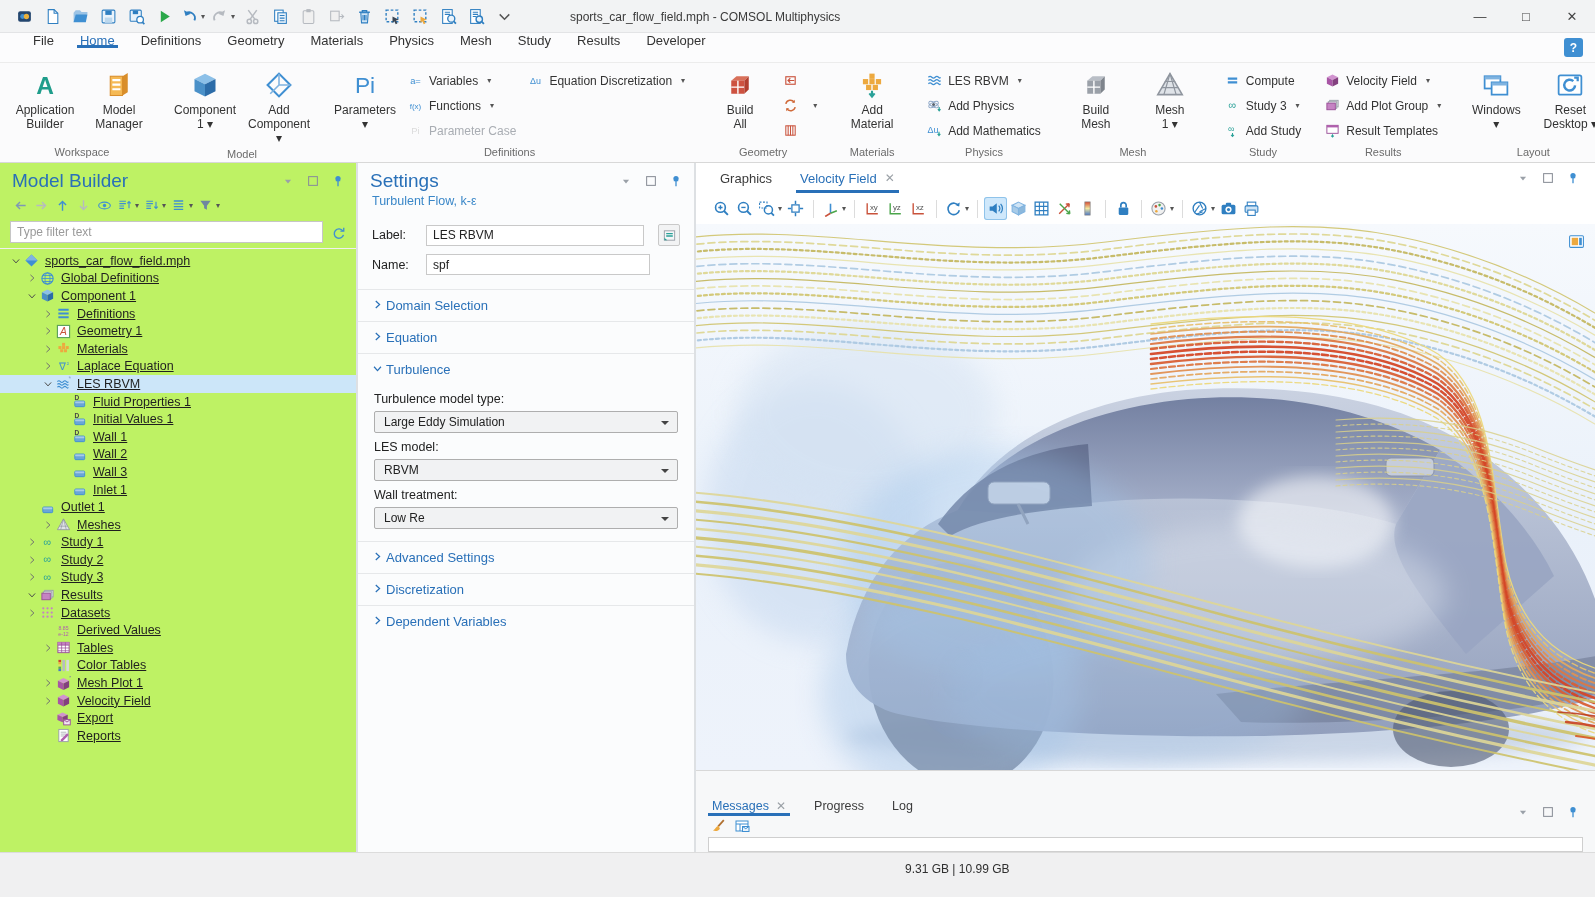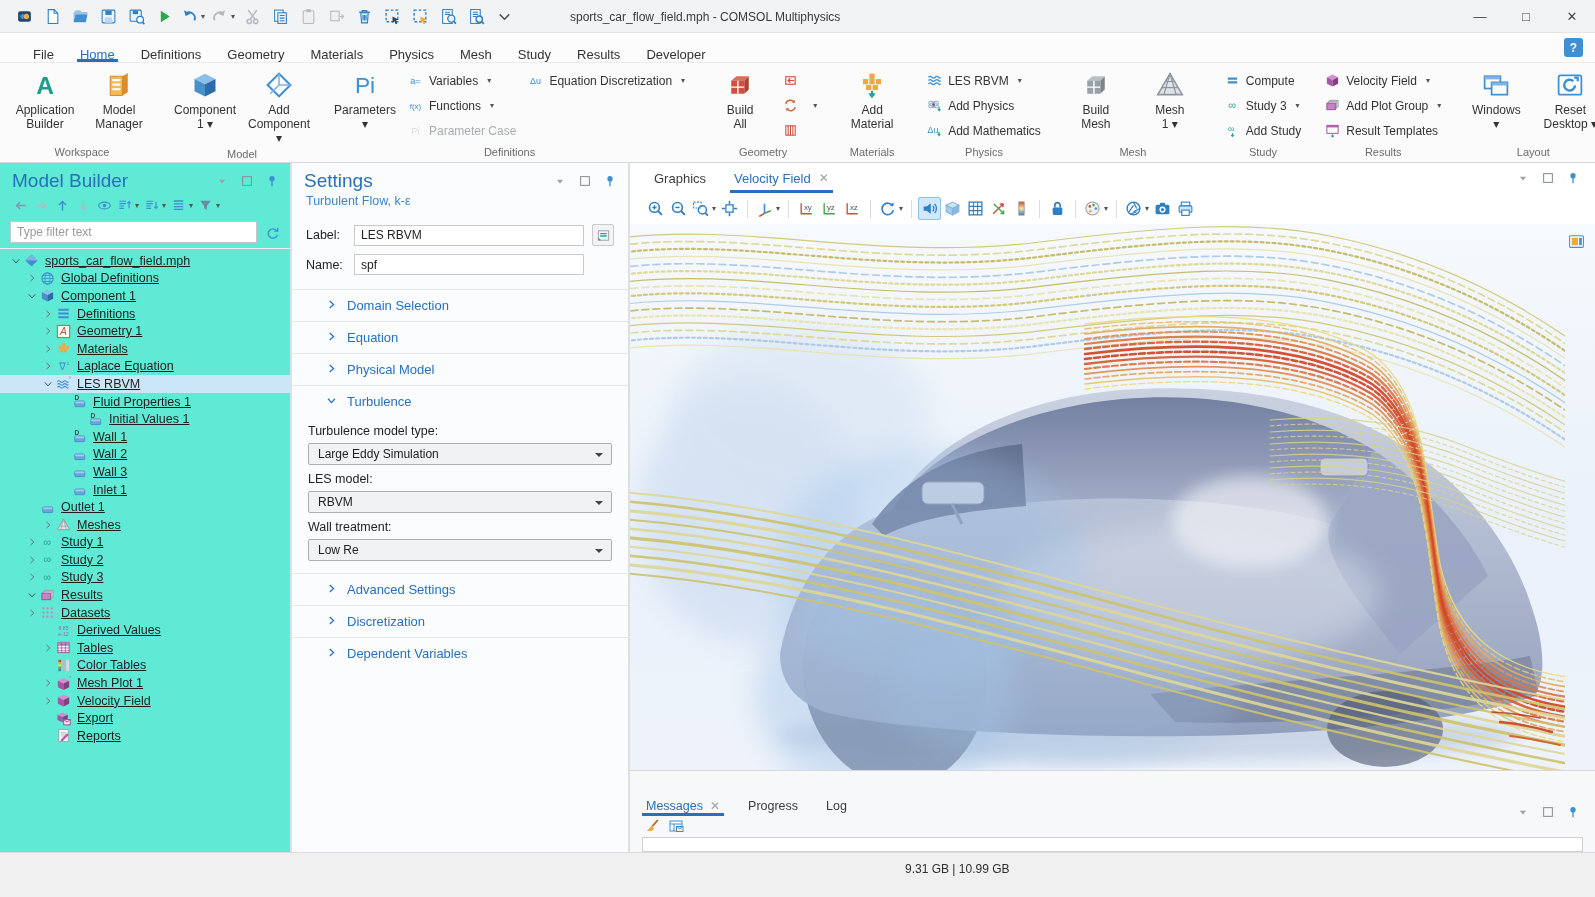--- a/index.html
+++ b/index.html
@@ -10,21 +10,21 @@
   .dd{font-size:8px;color:#555;margin-left:3px;}
   .dis{filter:grayscale(1) opacity(.45);}
   
   .titlebar{height:33px;background:#f2f3f4;display:flex;align-items:center;padding:0 0 0 10px;border-bottom:1px solid #e3e4e6;position:relative;}
   .qat{display:flex;align-items:center;gap:0;}
   .qbtn{height:26px;min-width:28px;padding:0 3px;display:flex;align-items:center;justify-content:center;border-radius:3px;}
   .win-title{position:absolute;left:570px;top:0;height:33px;display:flex;align-items:center;font-size:12px;color:#3a3a3a;}
   .win-controls{margin-left:auto;display:flex;height:33px;}
   .wbtn{width:46px;height:33px;display:flex;align-items:center;justify-content:center;font-size:13px;color:#444;}
   
-  .menubar{height:30px;background:#fcfcfd;display:flex;align-items:flex-end;padding-left:20px;border-bottom:1px solid #ececec;position:relative;}
+  .menubar{height:30px;background:#fcfcfd;display:flex;align-items:flex-start;padding-left:20px;border-bottom:1px solid #ececec;position:relative;}
   .mtab{padding:0 13px;display:flex;align-items:center;font-size:13px;color:#333;position:relative;cursor:default;}
   .mtab.active{color:#2970b8;}
   .mtab.active::after{content:'';position:absolute;left:10px;right:10px;bottom:0;height:3px;background:#2970b8;}
   .help-btn{margin-left:auto;margin-right:12px;align-self:center;width:19px;height:19px;background:#3f8fd2;color:#fff;
             border-radius:3px;display:flex;align-items:center;justify-content:center;font-size:12px;font-weight:bold;}
   
   .ribbon{height:100px;background:#fbfbfc;border-bottom:1px solid #d8d8d8;display:flex;align-items:stretch;padding:0 2px;}
   .rgroup{display:flex;flex-direction:column;}
   .rcols{flex:1;display:flex;align-items:flex-start;gap:2px;padding:5px 7px 0;}
   .rlabel{text-align:center;font-size:11px;color:#6b6b6b;padding:0 4px 4px;}
@@ -33,41 +33,41 @@
           color:#333;gap:4px;padding:3px 1px;border-radius:3px;}
   .rcol{display:flex;flex-direction:column;}
   .rsmall{display:flex;align-items:center;gap:6px;font-size:12px;color:#333;height:25px;padding:0 5px;border-radius:3px;white-space:nowrap;}
   .rsmall.disabled{color:#a9adb3;}
   
   .main{display:flex;height:689px;background:#e8eaec;}
   .panel-head{display:flex;align-items:center;padding:7px 10px 2px 12px;}
   .panel-title{font-size:19px;color:#2970b8;flex:1;font-weight:400;}
   .panel-icons{display:flex;gap:9px;align-items:center;}
   .pic{width:16px;height:16px;display:flex;align-items:center;justify-content:center;}
-  .model-builder{width:292px;background:#5eead4;border-right:2px solid #dde0e3;display:flex;flex-direction:column;}
+  .model-builder{width:358px;background:#bef264;border-right:2px solid #dde0e3;display:flex;flex-direction:column;}
   .mb-toolbar{display:flex;align-items:center;gap:1px;padding:1px 8px 4px 10px;}
   .tbtn{height:21px;min-width:20px;display:flex;align-items:center;justify-content:center;border-radius:3px;padding:0 2px;}
   .filter-row{display:flex;align-items:center;gap:5px;padding:1px 8px 5px 10px;}
   .filter-input{flex:1;height:22px;border:1px solid #c6c6c6;font-size:12px;padding:0 6px;color:#333;font-family:"Liberation Sans",sans-serif;}
   .filter-input::placeholder{color:#9a9a9a;}
   .tree{flex:1;border-top:1px solid #f0f0f0;padding-top:3px;overflow:hidden;}
   .trow{height:17.6px;display:flex;align-items:center;font-size:12.5px;color:#1f1f1f;padding-left:8px;cursor:default;white-space:nowrap;text-decoration:underline;}
   .trow.sel{background:#cce6f9;}
   .tarrow{width:15px;display:flex;justify-content:center;flex:none;}
   .ticon{width:17px;height:15px;margin-right:5px;display:flex;align-items:center;justify-content:center;flex:none;}
   
   .settings{width:338px;background:#fbfcfd;border-right:2px solid #dde0e3;display:flex;flex-direction:column;}
   .set-sub{font-size:12.5px;color:#3a87c8;padding:0 14px 12px;}
-  .fieldrow{display:flex;align-items:center;padding:4px 14px;gap:8px;font-size:12.5px;color:#222;}
+  .fieldrow{display:flex;align-items:center;padding:4px 14px;gap:14px;font-size:12.5px;color:#222;}
   .fieldrow .cap{width:40px;flex:none;}
   .txt-input{flex:1;height:21px;border:1px solid #c9c9c9;font-size:12px;padding:0 6px;color:#222;background:#fff;font-family:"Liberation Sans",sans-serif;}
   .editbtn{width:22px;height:22px;border:1px solid #c9c9c9;background:#f2f3f4;border-radius:2px;display:flex;align-items:center;justify-content:center;flex:none;}
   .sections{margin-top:10px;}
   .sec{border-top:1px solid #e6e8ea;}
-  .sec-head{display:flex;align-items:center;gap:10px;padding:8px 0 8px 14px;color:#2970b8;font-size:13px;cursor:default;margin-left:20px;}
+  .sec-head{display:flex;align-items:center;gap:3px;padding:8px 0 8px 14px;color:#2970b8;font-size:13px;cursor:default;}
   .sec-body{padding:0 16px 12px;}
   .flabel{font-size:12.5px;color:#222;margin:7px 0 5px;}
   .dropdown{height:22px;background:#f1f2f3;border:1px solid #aeaeae;display:flex;align-items:center;padding:0 22px 0 9px;
             font-size:12px;color:#222;position:relative;border-radius:2px;}
   .dropdown::after{content:'';position:absolute;right:8px;top:9px;border:4px solid transparent;border-top-color:#444;}
   
   .right{flex:1;display:flex;flex-direction:column;background:#fff;min-width:0;}
   .gtabs{height:30px;display:flex;align-items:stretch;padding-left:24px;gap:28px;background:#fff;position:relative;}
   .gtab{font-size:13px;color:#3c3c3c;display:flex;align-items:center;gap:8px;position:relative;cursor:default;}
   .gtab.active{color:#2970b8;}
@@ -880,21 +880,21 @@
               <span class="icon">
                 <svg width="15" height="15" viewBox="0 0 16 16">
                   <text x="2.6" y="6.6" font-size="7" font-weight="bold" fill="#444">D</text>
                   <rect x="3" y="7.5" width="10.5" height="6" rx="1" fill="#6aa5d8" stroke="#3f8fd2"></rect>
                   <rect x="3.4" y="7.9" width="9.7" height="2" fill="#a8cbe8"></rect>
                 </svg>
               </span>
             </span>
             <span>Fluid Properties 1</span>
           </div>
-          <div class="trow" style="padding-left:72px">
+          <div class="trow" style="padding-left:56px">
             <span class="tarrow"></span>
             <span class="ticon">
               <span class="icon">
                 <svg width="15" height="15" viewBox="0 0 16 16">
                   <text x="2.6" y="6.6" font-size="7" font-weight="bold" fill="#444">D</text>
                   <rect x="3" y="7.5" width="10.5" height="6" rx="1" fill="#6aa5d8" stroke="#3f8fd2"></rect>
                   <rect x="3.4" y="7.9" width="9.7" height="2" fill="#a8cbe8"></rect>
                 </svg>
               </span>
             </span>
@@ -1230,28 +1230,20 @@
                 </svg></span>
               <span>Domain Selection</span>
             </div>
           </div>
           <div class="sec">
             <div class="sec-head">
               <span><svg width="11" height="11" viewBox="0 0 16 16">
                   <path d="M5.5 3 L11 8 L5.5 13" fill="none" stroke="#2970b8" stroke-width="1.8"></path>
                 </svg></span>
               <span>Equation</span>
-            </div>
-          </div>
-          <div class="sec">
-            <div class="sec-head">
-              <span><svg width="11" height="11" viewBox="0 0 16 16">
-                  <path d="M5.5 3 L11 8 L5.5 13" fill="none" stroke="#2970b8" stroke-width="1.8"></path>
-                </svg></span>
-              <span>Physical Model</span>
             </div>
           </div>
           <div class="sec">
             <div class="sec-head">
               <span><svg width="11" height="11" viewBox="0 0 16 16">
                   <path d="M3 5.5 L8 11 L13 5.5" fill="none" stroke="#2970b8" stroke-width="1.8"></path>
                 </svg></span>
               <span>Turbulence</span>
             </div>
             <div class="sec-body">

